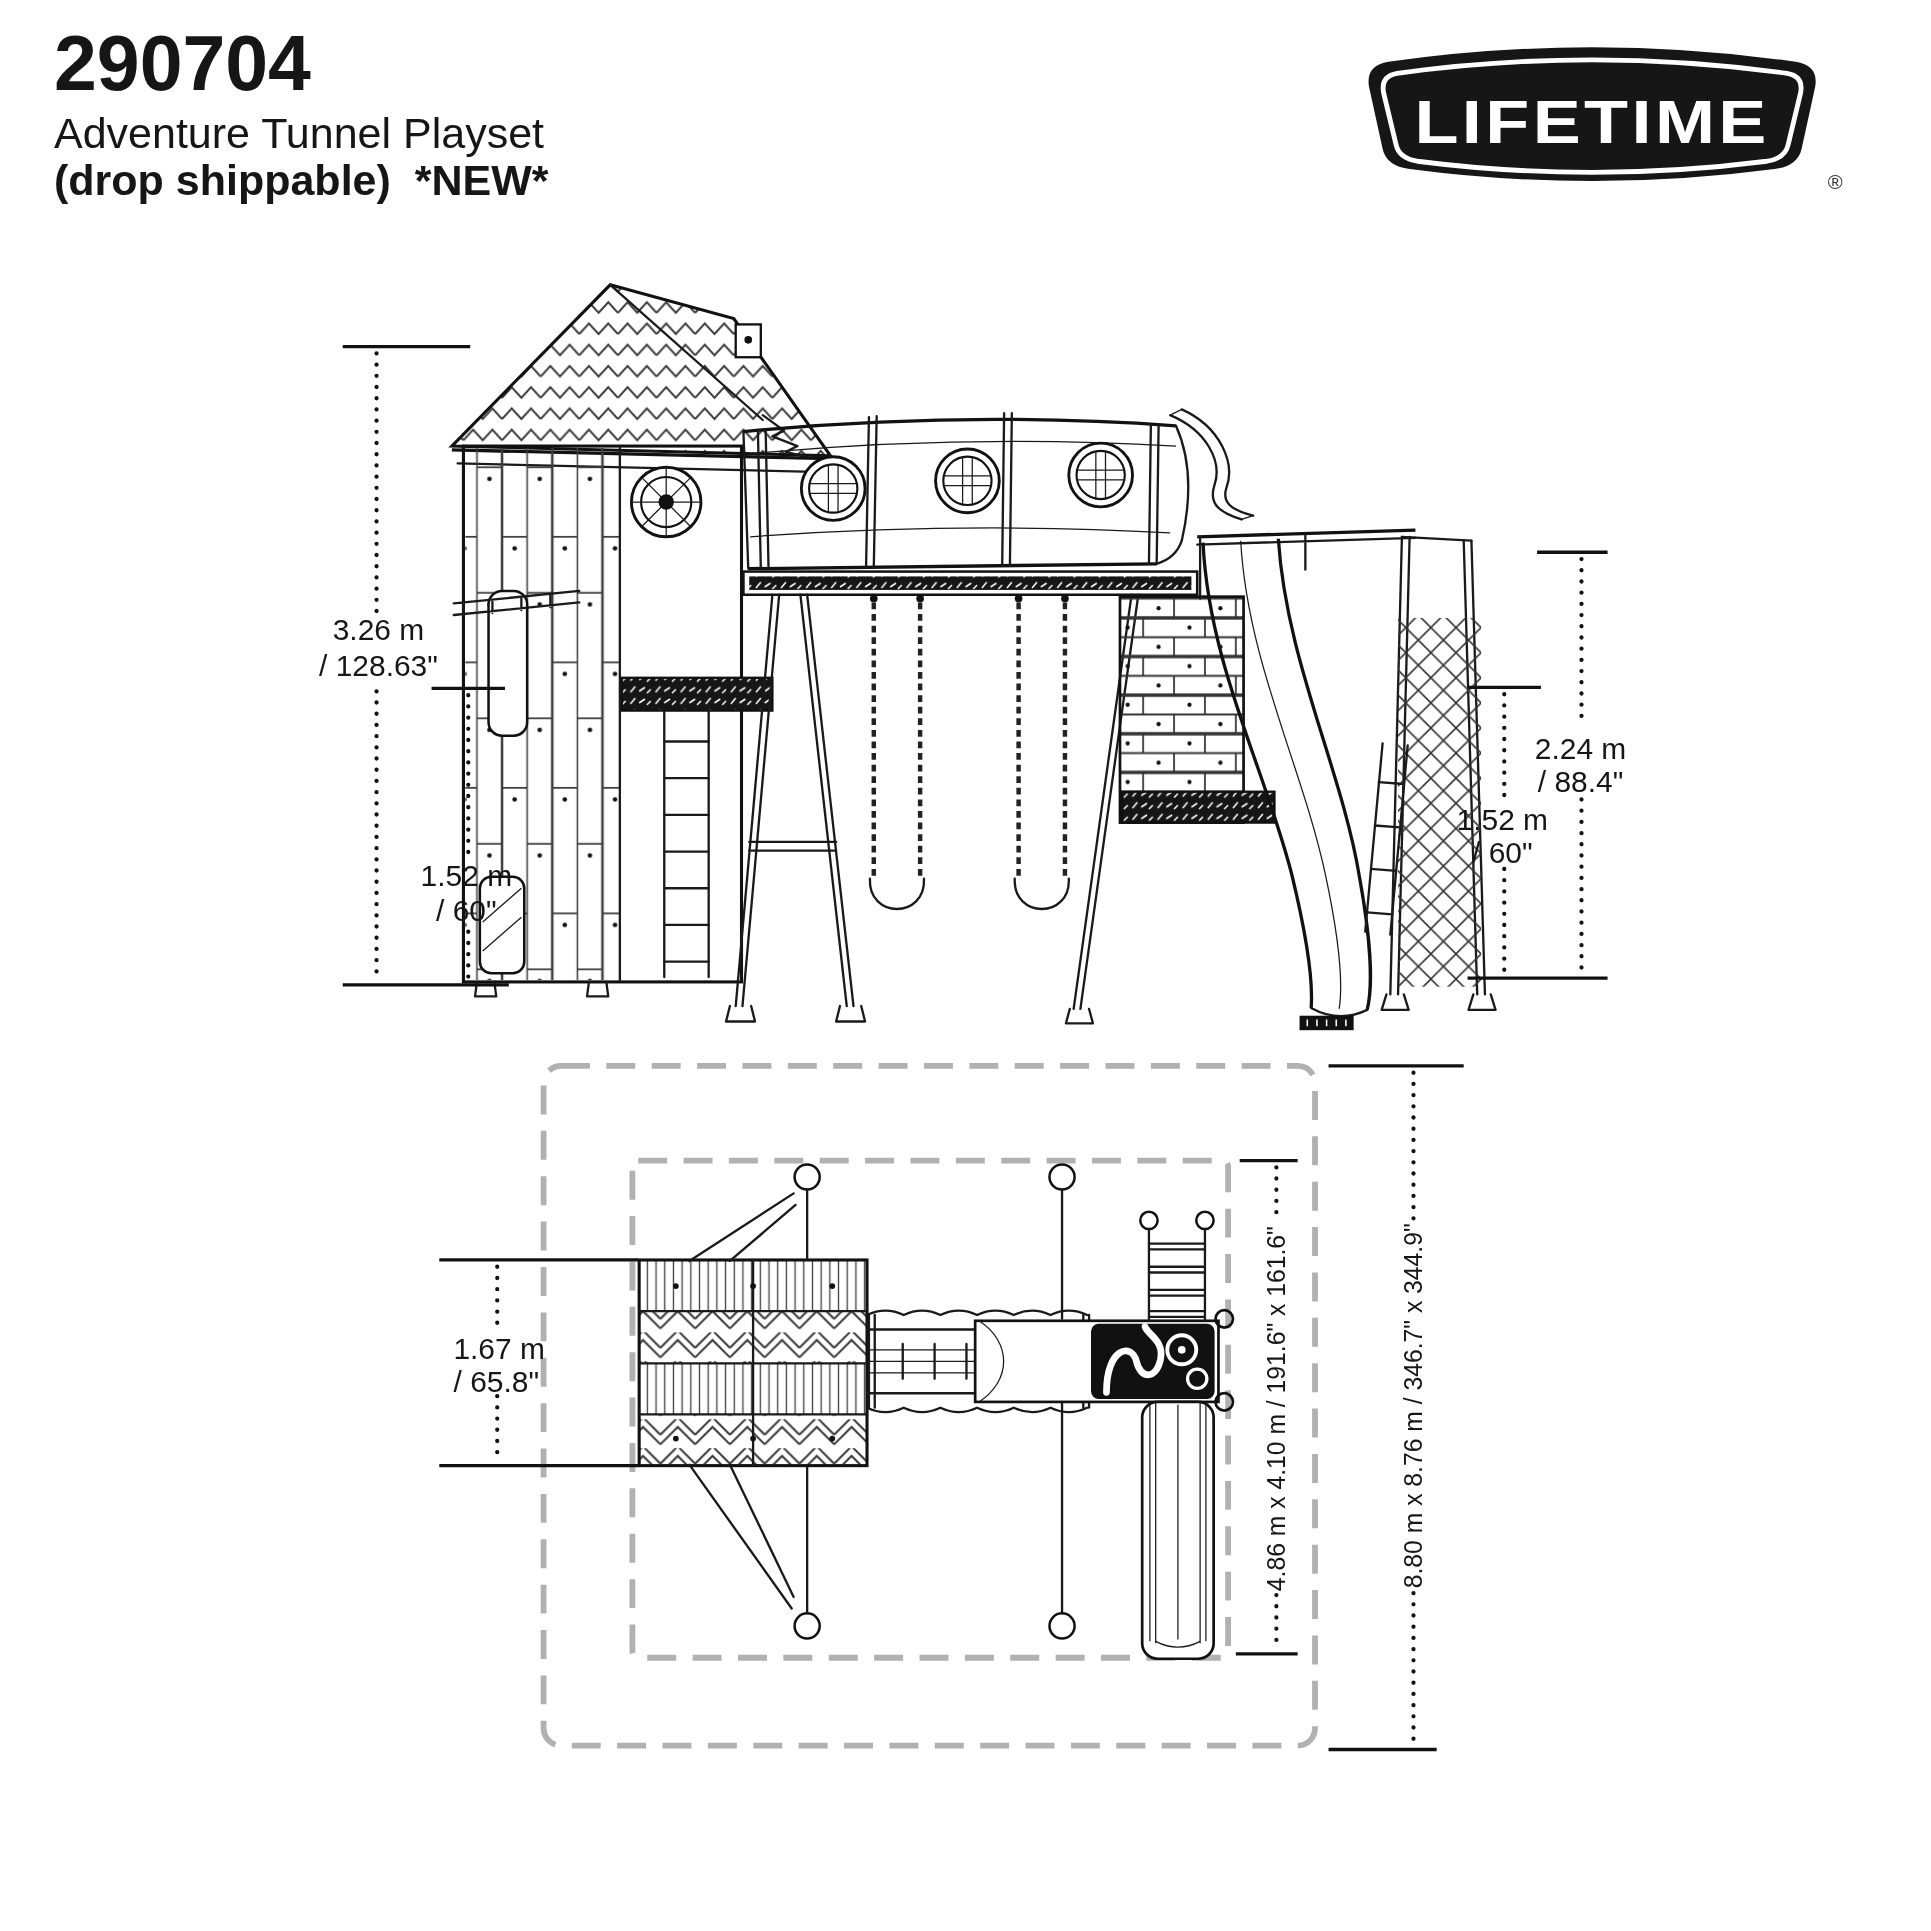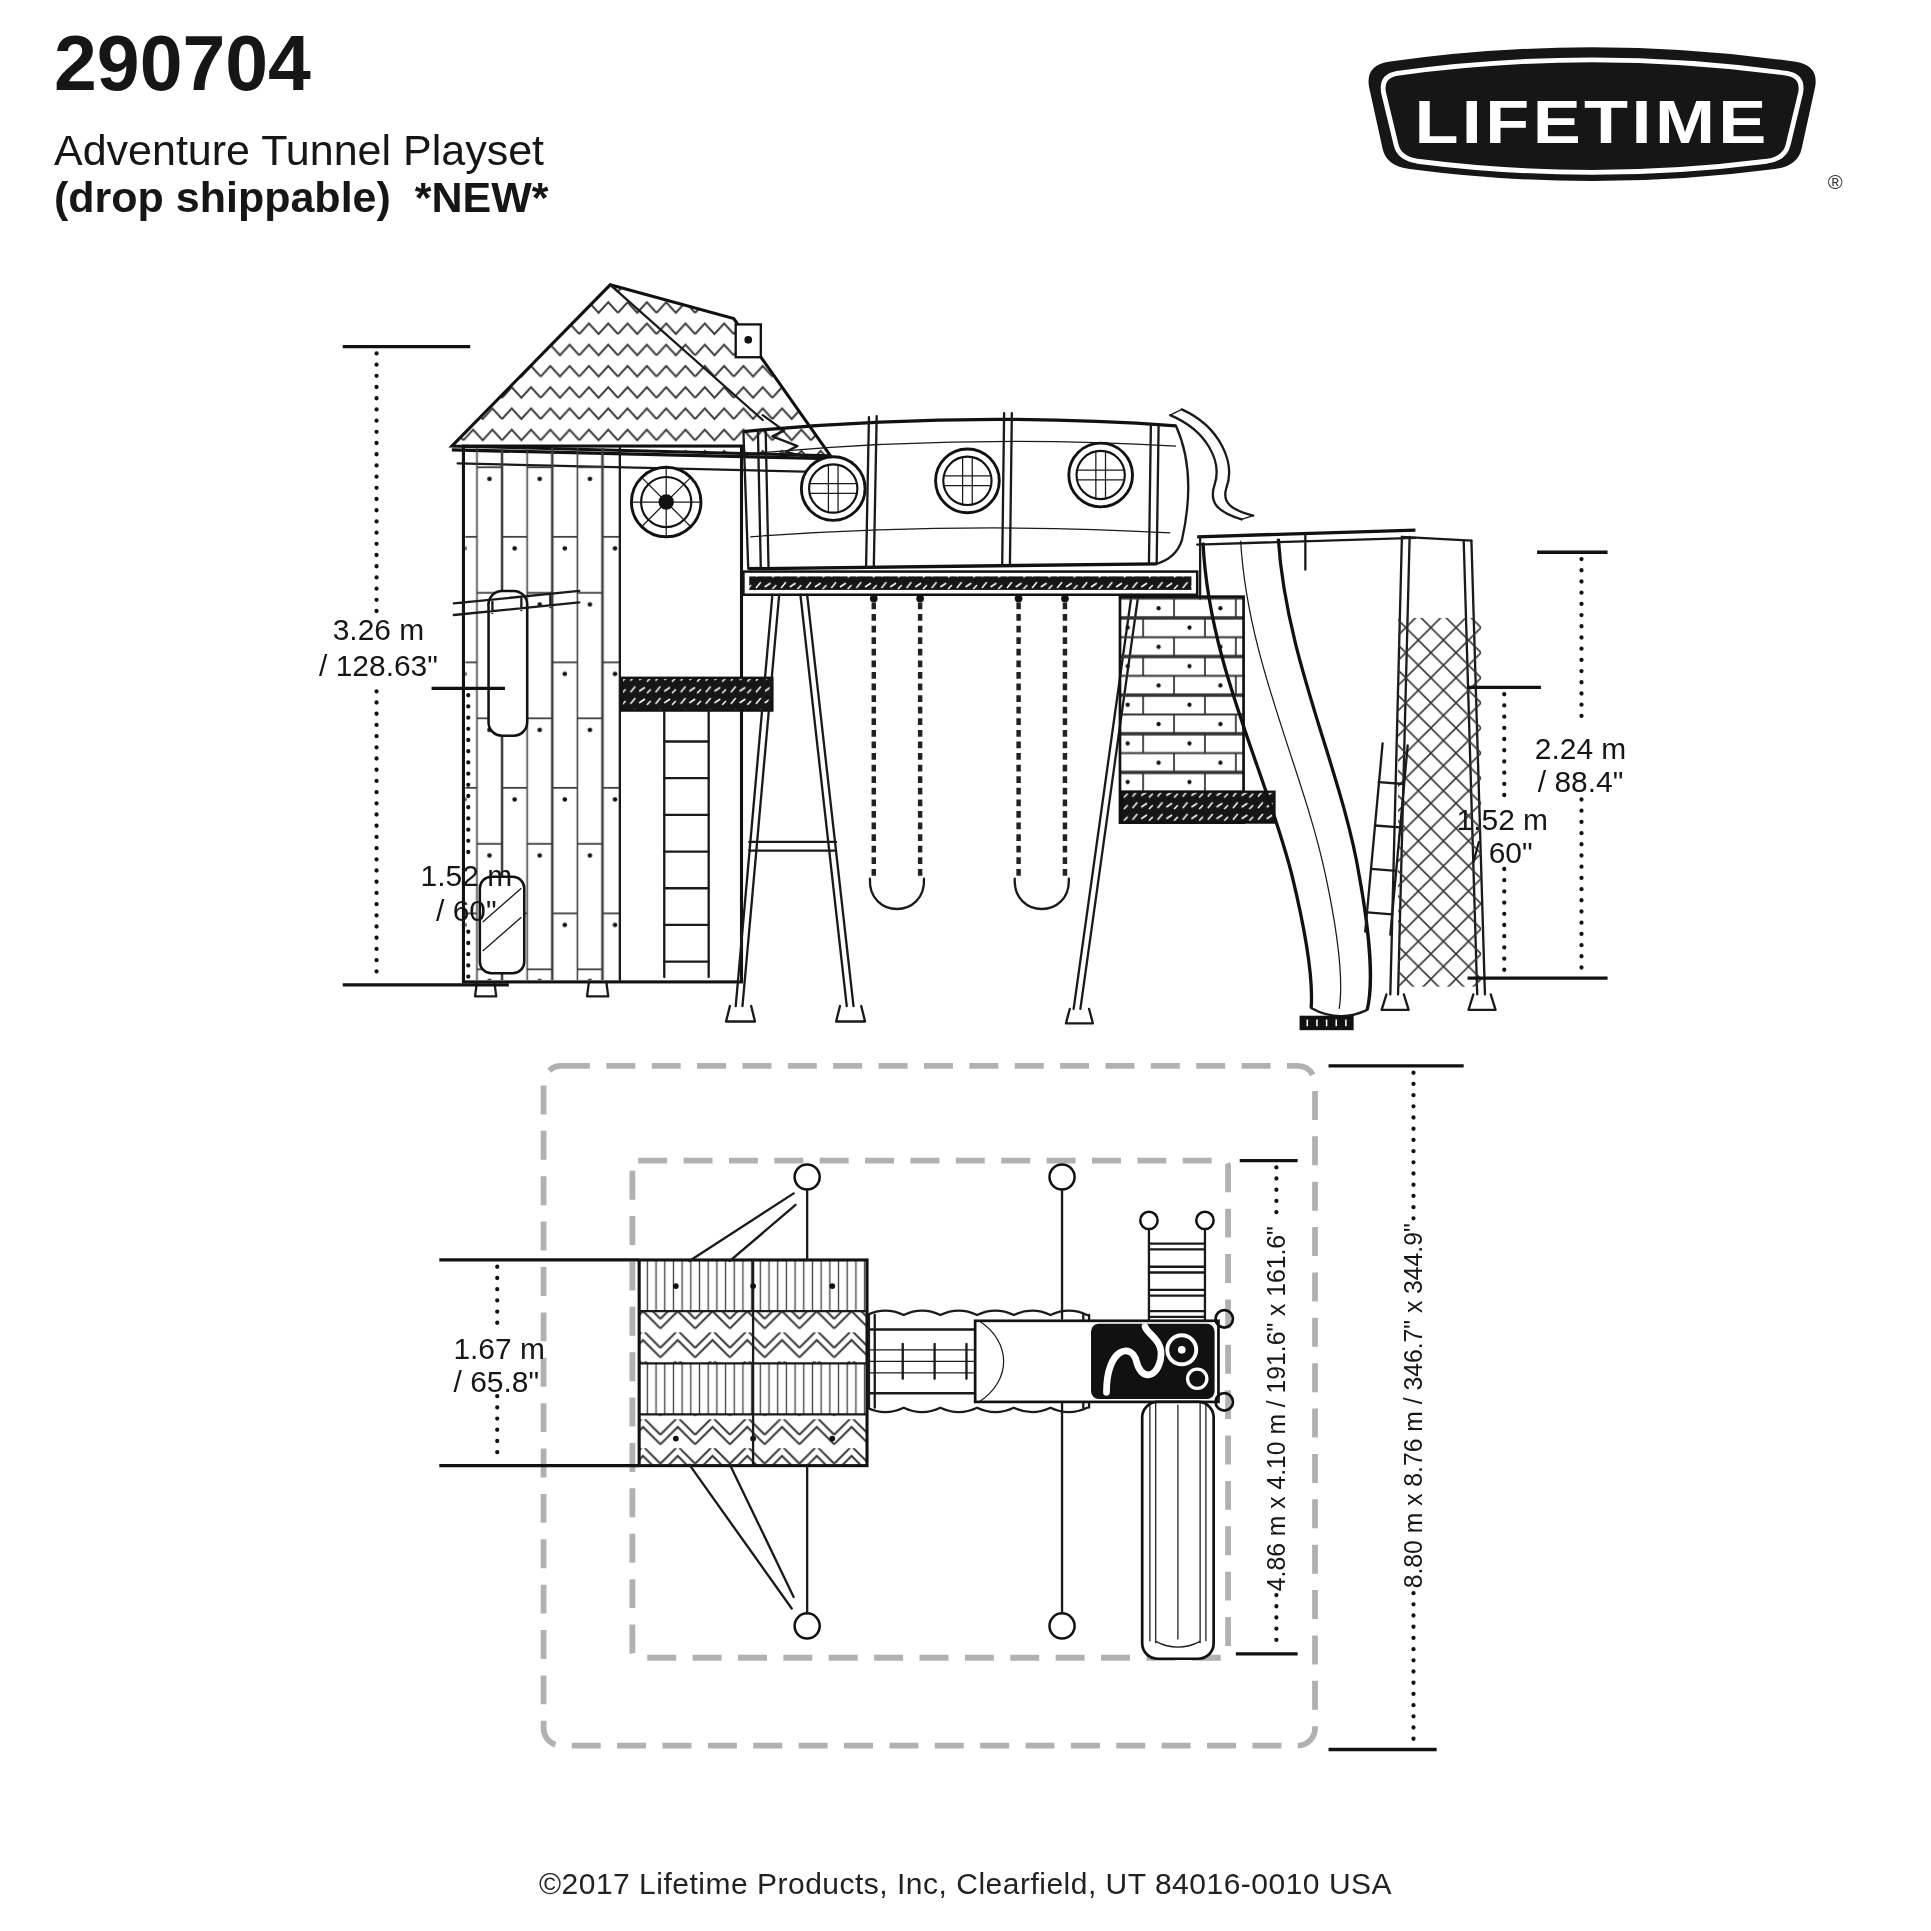--- a/index.html
+++ b/index.html
@@ -1,20 +1,20 @@
 <!DOCTYPE html>
 <html><head>
 <meta charset="utf-8">
 <style>
   html,body{margin:0;padding:0;background:#ffffff;}
   .page{position:relative;width:1931px;height:1931px;background:#fff;overflow:hidden;
         font-family:"Liberation Sans", sans-serif;color:#111;}
   .hdr{position:absolute;left:54px;top:25px;}
   .model{font-size:77px;font-weight:700;letter-spacing:0px;line-height:1.0;color:#161616;}
-  .pname{font-size:43px;font-weight:400;margin-top:26px;line-height:1.05;color:#161616;}
+  .pname{font-size:43px;font-weight:400;margin-top:9px;line-height:1.05;color:#161616;}
   .pnote{font-size:43px;font-weight:700;line-height:1.15;color:#161616;white-space:pre;}
   .footer{position:absolute;left:0;top:1867px;width:1931px;text-align:center;
           font-size:30px;color:#222;letter-spacing:0.5px;}
   svg{position:absolute;left:0;top:0;}
   .ln{stroke:#1a1a1a;stroke-width:2.4;fill:none;stroke-linejoin:round;stroke-linecap:round;}
   .lnthin{stroke:#1a1a1a;stroke-width:1.3;fill:none;}
   .lnbold{stroke:#111;stroke-width:3.4;fill:none;stroke-linejoin:round;}
   .wfill{fill:#ffffff;}
   .dot{stroke:#111;stroke-width:4.4;stroke-linecap:round;stroke-dasharray:0.1 11.5;fill:none;}
   .tick{stroke:#111;stroke-width:3.4;fill:none;}
@@ -287,15 +287,14 @@
       <path class="dot" d="M1322,1209 V1266 M1322,1652 V1707"></path>
       <text class="dimr" text-anchor="middle" transform="translate(1331 1459) rotate(-90)" textLength="378" lengthAdjust="spacingAndGlyphs">4.86 m x 4.10 m / 191.6" x 161.6"</text>
 
       <line class="tick" x1="1376" y1="1104" x2="1516" y2="1104"></line>
       <line class="tick" x1="1376" y1="1812" x2="1488" y2="1812"></line>
       <path class="dot" d="M1464,1111 V1262 M1464,1650 V1805"></path>
       <text class="dimr" text-anchor="middle" transform="translate(1473 1456) rotate(-90)" textLength="378" lengthAdjust="spacingAndGlyphs">8.80 m x 8.76 m / 346.7" x 344.9"</text>
     </g>
   </svg>
 
-  <div class="footer">©2017 Lifetime Products, Inc, Clearfield, UT 84016-0010 USA</div>
 </div>
 
 
 </body></html>

